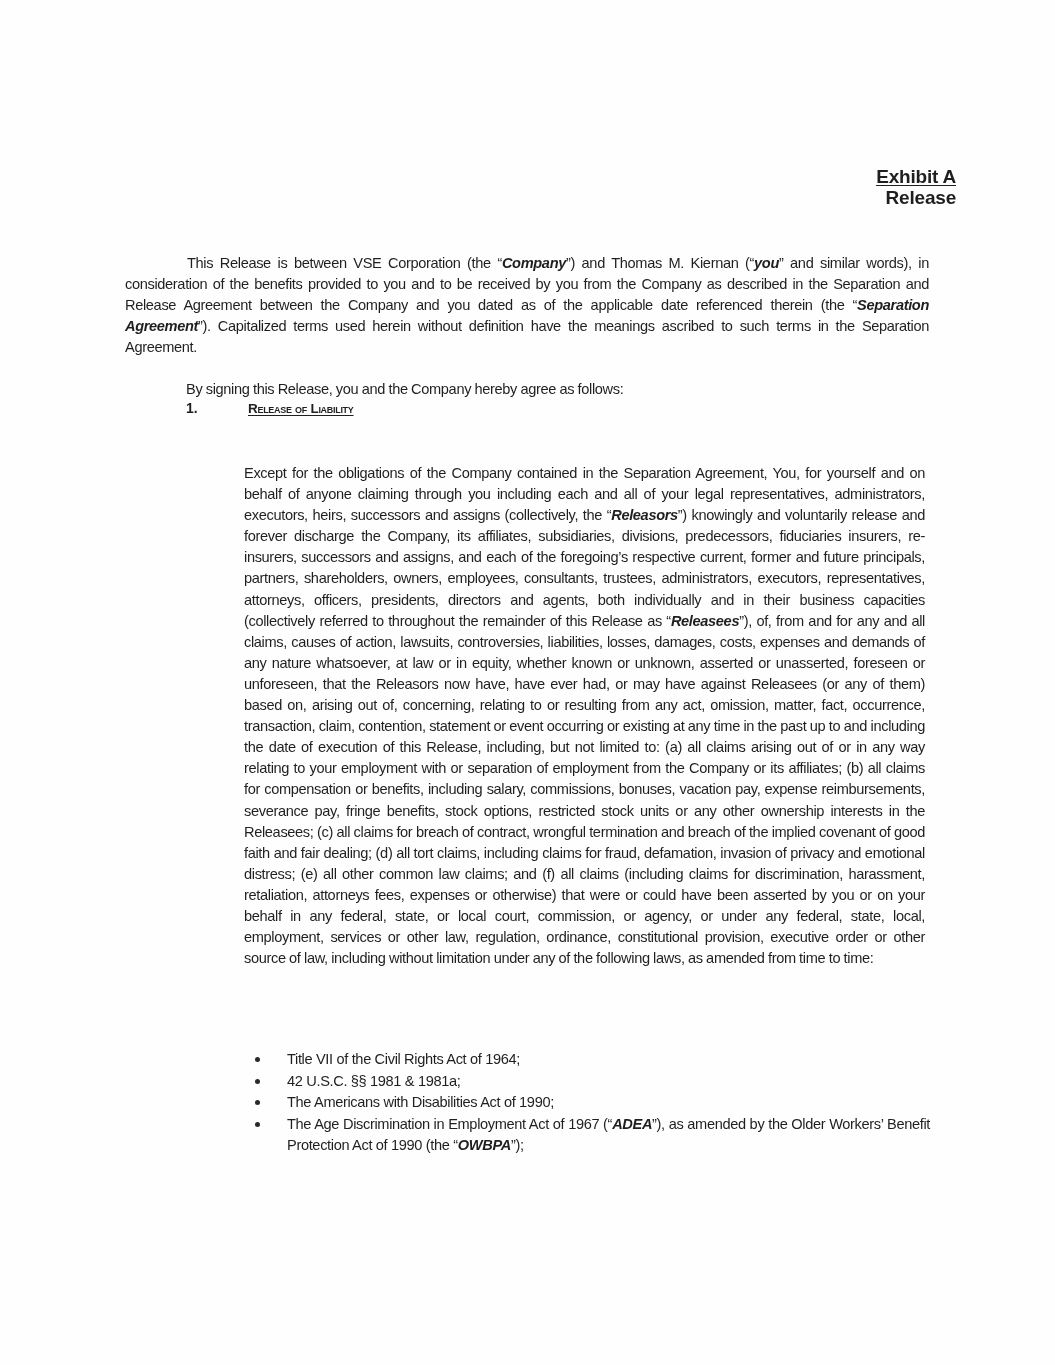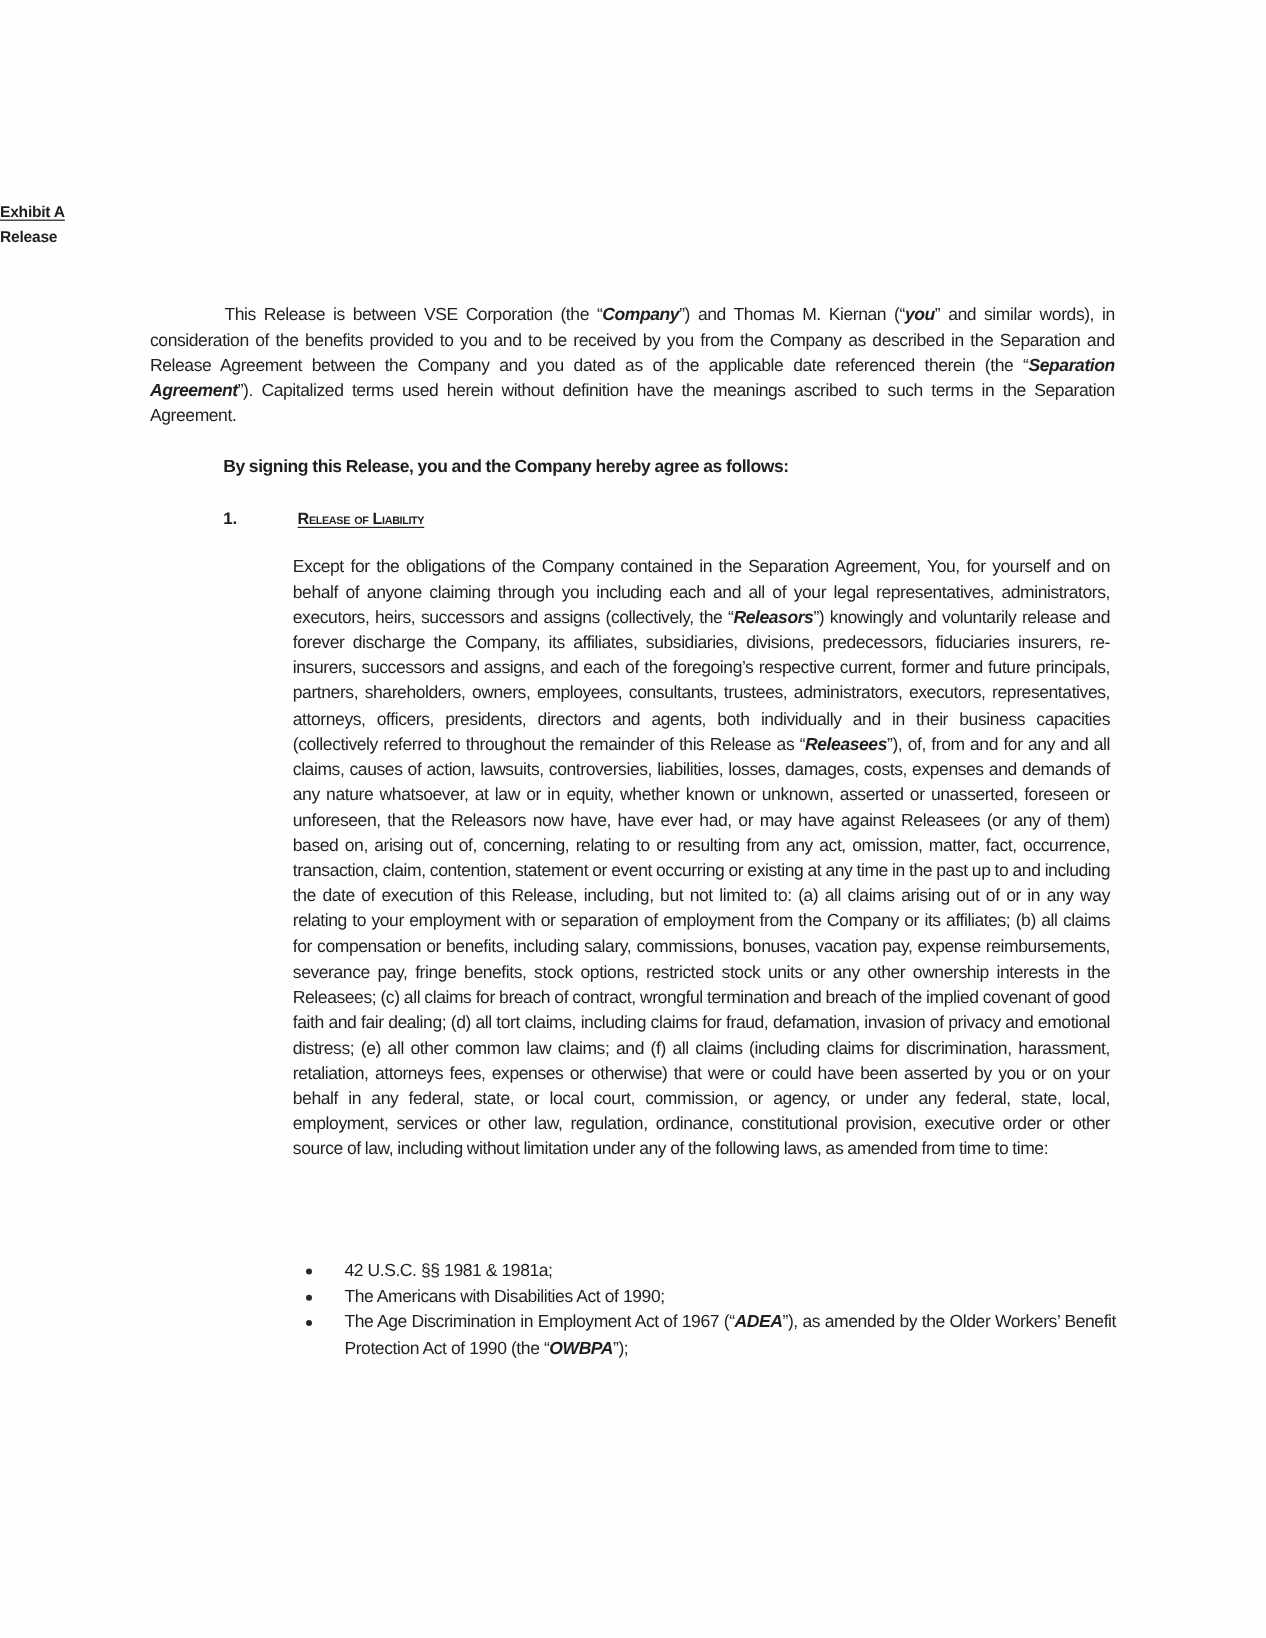--- a/index.html
+++ b/index.html
@@ -21,22 +21,22 @@
       top: 0;
       width: 1055px;
       height: 1365px;
       background: #fefefe;
     }
     .title-block {
       position: absolute;
       top: 166px;
       left: 0;
       width: 956px;
-      text-align: left;
-      font-size: 13px;
+      text-align: right;
+      font-size: 19px;
       font-weight: bold;
       line-height: 21px;
       letter-spacing: -0.2px;
     }
     .title-block .exhibit {
       text-decoration: underline;
       text-underline-offset: 2px;
     }
     .para {
       position: absolute;
@@ -51,30 +51,28 @@
       left: 125px;
       top: 229px;
       width: 804px;
       text-indent: 62px;
     }
     .agree {
       left: 186px;
       top: 355px;
       width: 600px;
       text-align: left;
-      font-weight: bold;
     }
     .section-head {
       position: absolute;
       left: 186px;
       top: 398px;
       font-size: 13px;
       font-weight: bold;
       line-height: 20px;
-      margin-top: 24px;
     }
     .section-head .num {
       display: inline-block;
       width: 62px;
       font-size: 14px;
     }
     .section-head .heading {
       text-decoration: underline;
       text-underline-offset: 2px;
       font-variant: small-caps;
@@ -131,18 +129,19 @@
 
   <div class="para agree">By signing this Release, you and the Company hereby agree as follows:</div>
 
   <div class="section-head">
     <span class="num">1.</span><span class="heading">Release of Liability</span>
   </div>
 
   <div class="para body-text"><span>Except for the obligations of the Company contained in the Separation Agreement, You, for yourself and on behalf of anyone claiming through you including each and all of your legal representatives, administrators, executors, heirs, successors and assigns (collectively, the “</span><span class="bi">Releasors</span><span>”) knowingly and voluntarily release and forever discharge the Company, its affiliates, subsidiaries, divisions, predecessors, fiduciaries insurers, re-insurers, successors and assigns, and each of the foregoing’s respective current, former and future principals, partners, shareholders, owners, employees, consultants, trustees, administrators, executors, representatives, attorneys, officers, presidents, directors and agents, both individually and in their business capacities (collectively referred to throughout the remainder of this Release as “</span><span class="bi">Releasees</span><span>”), of, from and for any and all claims, causes of action, lawsuits, controversies, liabilities, losses, damages, costs, expenses and demands of any nature whatsoever, at law or in equity, whether known or unknown, asserted or unasserted, foreseen or unforeseen, that the Releasors now have, have ever had, or may have against Releasees (or any of them) based on, arising out of, concerning, relating to or resulting from any act, omission, matter, fact, occurrence, transaction, claim, contention, statement or event occurring or existing at any time in the past up to and including the date of execution of this Release, including, but not limited to:  (a) all claims arising out of or in any way relating to your employment with or separation of employment from the Company or its affiliates; (b) all claims for compensation or benefits, including salary, commissions, bonuses, vacation pay, expense reimbursements, severance pay, fringe benefits, stock options, restricted stock units or any other ownership interests in the Releasees; (c) all claims for breach of contract, wrongful termination and breach of the implied covenant of good faith and fair dealing; (d) all tort claims, including claims for fraud, defamation, invasion of privacy and emotional distress; (e) all other common law claims; and (f) all claims (including claims for discrimination, harassment, retaliation, attorneys fees, expenses or otherwise) that were or could have been asserted by you or on your behalf in any federal, state, or local court, commission, or agency, or under any federal, state, local, employment, services or other law, regulation, ordinance, constitutional provision, executive order or other source of law, including without limitation under any of the following laws, as amended from time to time:</span></div>
 
   <ul class="bullets">
+    <li><span class="dot"></span><span>Title VII of the Civil Rights Act of 1964;</span></li>
     <li><span class="dot"></span><span>42 U.S.C. §§ 1981 &amp; 1981a;</span></li>
     <li><span class="dot"></span><span>The Americans with Disabilities Act of 1990;</span></li>
     <li><span class="dot"></span><span>The Age Discrimination in Employment Act of 1967 (“</span><span class="bi">ADEA</span><span>”), as amended by the Older Workers’ Benefit Protection Act of 1990 (the “</span><span class="bi">OWBPA</span><span>”);</span></li>
   </ul>
 
 </div>
 
 </body></html>

